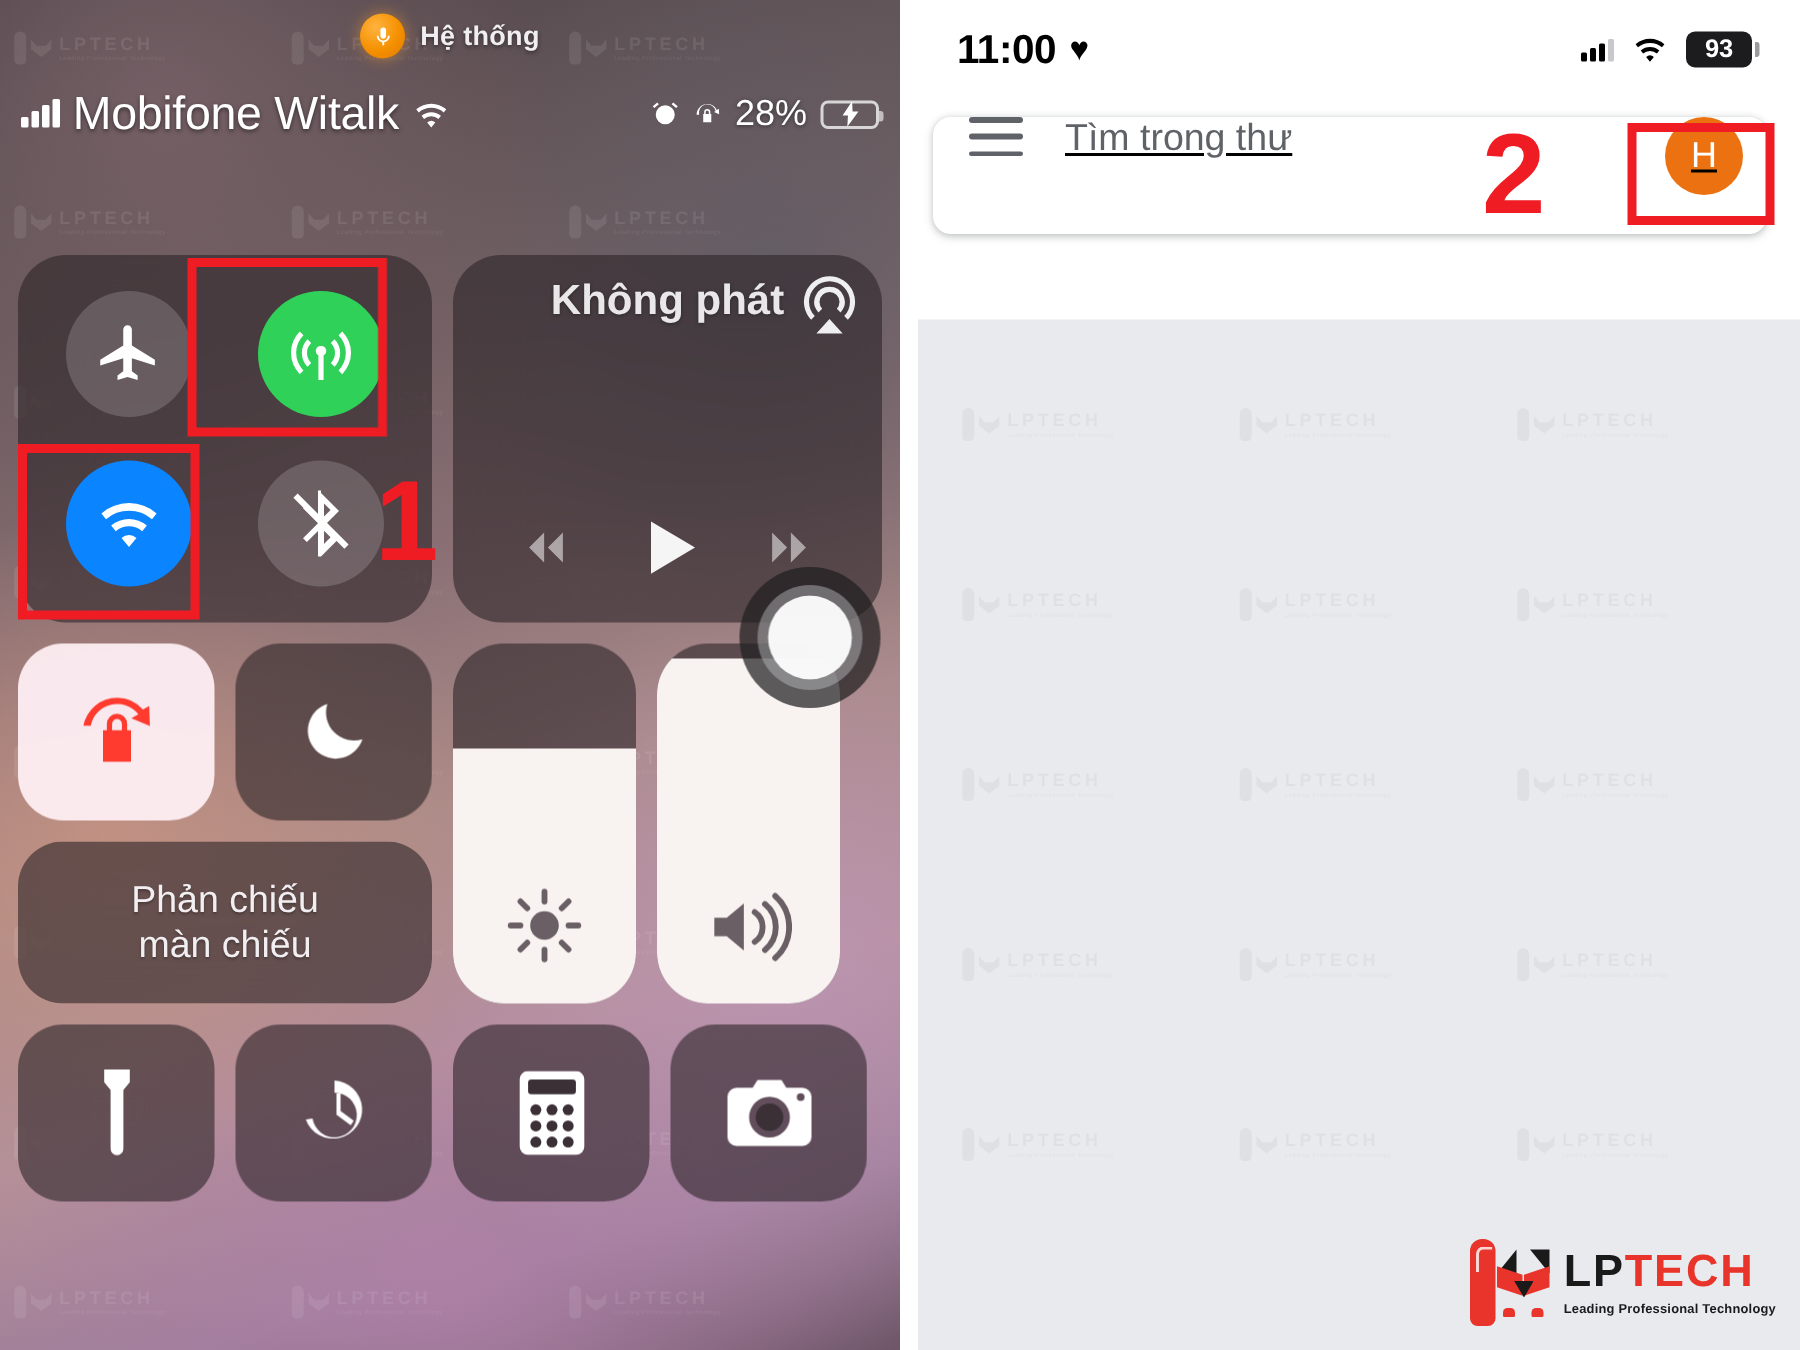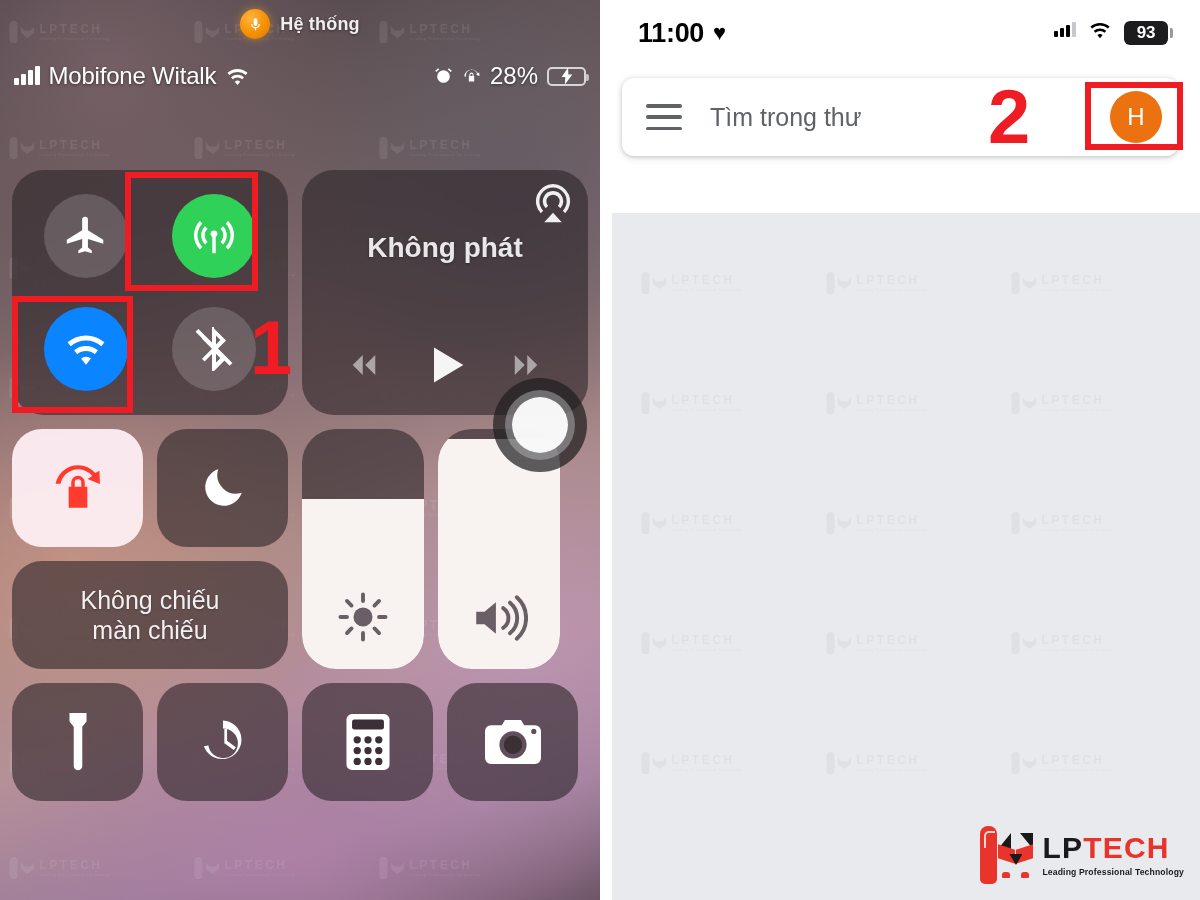--- a/index.html
+++ b/index.html
@@ -127,21 +127,21 @@
     color: #fff;
     text-shadow: 0 1px 3px rgba(0,0,0,.5);
   }
   #sb-left { display: flex; align-items: center; gap: 9px; }
   .sig-bars { display: flex; align-items: flex-end; gap: 2.5px; height: 18px; }
   .sig-bars i { width: 4.5px; background: #fff; border-radius: 1px; display: block; }
   .sig-bars i:nth-child(1) { height: 7px; }
   .sig-bars i:nth-child(2) { height: 11px; }
   .sig-bars i:nth-child(3) { height: 15px; }
   .sig-bars i:nth-child(4) { height: 19px; }
-  #carrier-name { font-size: 24px; font-weight: 500; letter-spacing: -.2px; }
+  #carrier-name { font-size: 31px; font-weight: 500; letter-spacing: -.2px; }
   #sb-wifi svg { width: 25px; height: 19px; fill: #fff; display: block; }
   #sb-right { margin-left: auto; display: flex; align-items: center; gap: 9px; }
   #alarm-icon svg { width: 19px; height: 19px; fill: #fff; display: block; }
   #lock-rot-icon svg { width: 19px; height: 19px; fill: #fff; display: block; }
   #battery-pct { font-size: 24px; font-weight: 500; }
   #battery-shell {
     width: 39px; height: 19px;
     border: 2px solid rgba(255,255,255,.75);
     border-radius: 5px;
     position: relative;
@@ -215,21 +215,20 @@
     width: 286px; height: 245px;
     position: relative;
     padding: 14px;
   }
   #airplay-icon {
     position: absolute;
     top: 12px; right: 14px;
   }
   #airplay-icon svg { width: 42px; height: 42px; fill: rgba(255,255,255,.92); }
   #media-title {
-    margin-top: 48px;
     text-align: center;
     color: rgba(245,243,245,.94);
     font-size: 28px;
     font-weight: 600;
     text-shadow: 0 1px 3px rgba(0,0,0,.35);
   }
   #media-controls {
     position: absolute;
     bottom: 28px;
     left: 0; right: 0;
@@ -380,21 +379,21 @@
     align-items: center;
     padding: 0 32px 0 38px;
     color: #000;
   }
   #gm-time {
     font-size: 27px;
     font-weight: 700;
     letter-spacing: -.3px;
   }
   #gm-heart { margin-left: 9px; font-size: 22px; line-height: 1; }
-  #gm-sb-right { margin-left: auto; display: flex; align-items: flex-start; gap: 12px; }
+  #gm-sb-right { margin-left: auto; display: flex; align-items: center; gap: 12px; }
   .gm-sig { display: flex; align-items: flex-end; gap: 2px; height: 16px; }
   .gm-sig i { width: 4px; border-radius: 1px; display: block; background: #000; }
   .gm-sig i:nth-child(1) { height: 6px; }
   .gm-sig i:nth-child(2) { height: 9px; }
   .gm-sig i:nth-child(3) { height: 12px; }
   .gm-sig i:nth-child(4) { height: 15px; }
   .gm-sig i.dim { background: #c7c7cc; }
   #gm-wifi svg { width: 24px; height: 18px; fill: #000; display: block; }
   #gm-battery {
     min-width: 44px; height: 24px;
@@ -421,22 +420,23 @@
     letter-spacing: -.2px;
   }
 
   #gm-searchbar {
     margin: 12px 22px 0 22px;
     height: 78px;
     background: #ffffff;
     border-radius: 12px;
     box-shadow: 0 1px 4px rgba(60,64,67,.24), 0 2px 8px rgba(60,64,67,.12);
     display: flex;
-    align-items: center;
+    align-items: flex-start;
     padding: 0 16px 0 24px;
+    text-decoration: underline;
   }
   #gm-hamburger {
     width: 36px; height: 26px;
     display: flex;
     flex-direction: column;
     justify-content: space-between;
     flex: 0 0 auto;
   }
   #gm-hamburger i {
     height: 3.5px;
@@ -896,21 +896,21 @@
                   <path d="M12 2.2a9.8 9.8 0 0 0-9.6 8h2.1a7.7 7.7 0 0 1 13.6-3.3l-2 1.2 5.3 2.2-.2-5.7-1.8 1A9.7 9.7 0 0 0 12 2.2zm2.9 9.3v-1.8a2.9 2.9 0 1 0-5.8 0v1.8H8v9h8v-9h-1.1zm-4.3-1.8a1.4 1.4 0 1 1 2.8 0v1.8h-2.8v-1.8z"></path>
                 </svg>
             </span>
             <span id="dnd-tile" class="sq-tile">
               <svg viewBox="0 0 24 24">
                   <path d="M20.6 14.2A8.6 8.6 0 0 1 9.8 3.4a8.6 8.6 0 1 0 10.8 10.8z"></path>
                 </svg>
             </span>
           </div>
           <div id="screen-mirror-tile">
-            <span id="screen-mirror-label"><span>Không chiếu</span><br><span>màn chiếu</span></span>
+            <span id="screen-mirror-label"><span>Phản chiếu</span><br><span>màn chiếu</span></span>
           </div>
         </div>
 
         <div class="slider-track">
           <span class="slider-fill" style="height:71%"></span>
           <span class="slider-glyph" id="brightness-glyph">
             <svg viewBox="0 0 24 24">
                 <circle cx="12" cy="12" r="4.4"></circle>
                 <g stroke="#6b5f66" stroke-width="1.8" stroke-linecap="round">
                   <line x1="12" y1="1.6" x2="12" y2="4.6"></line>

